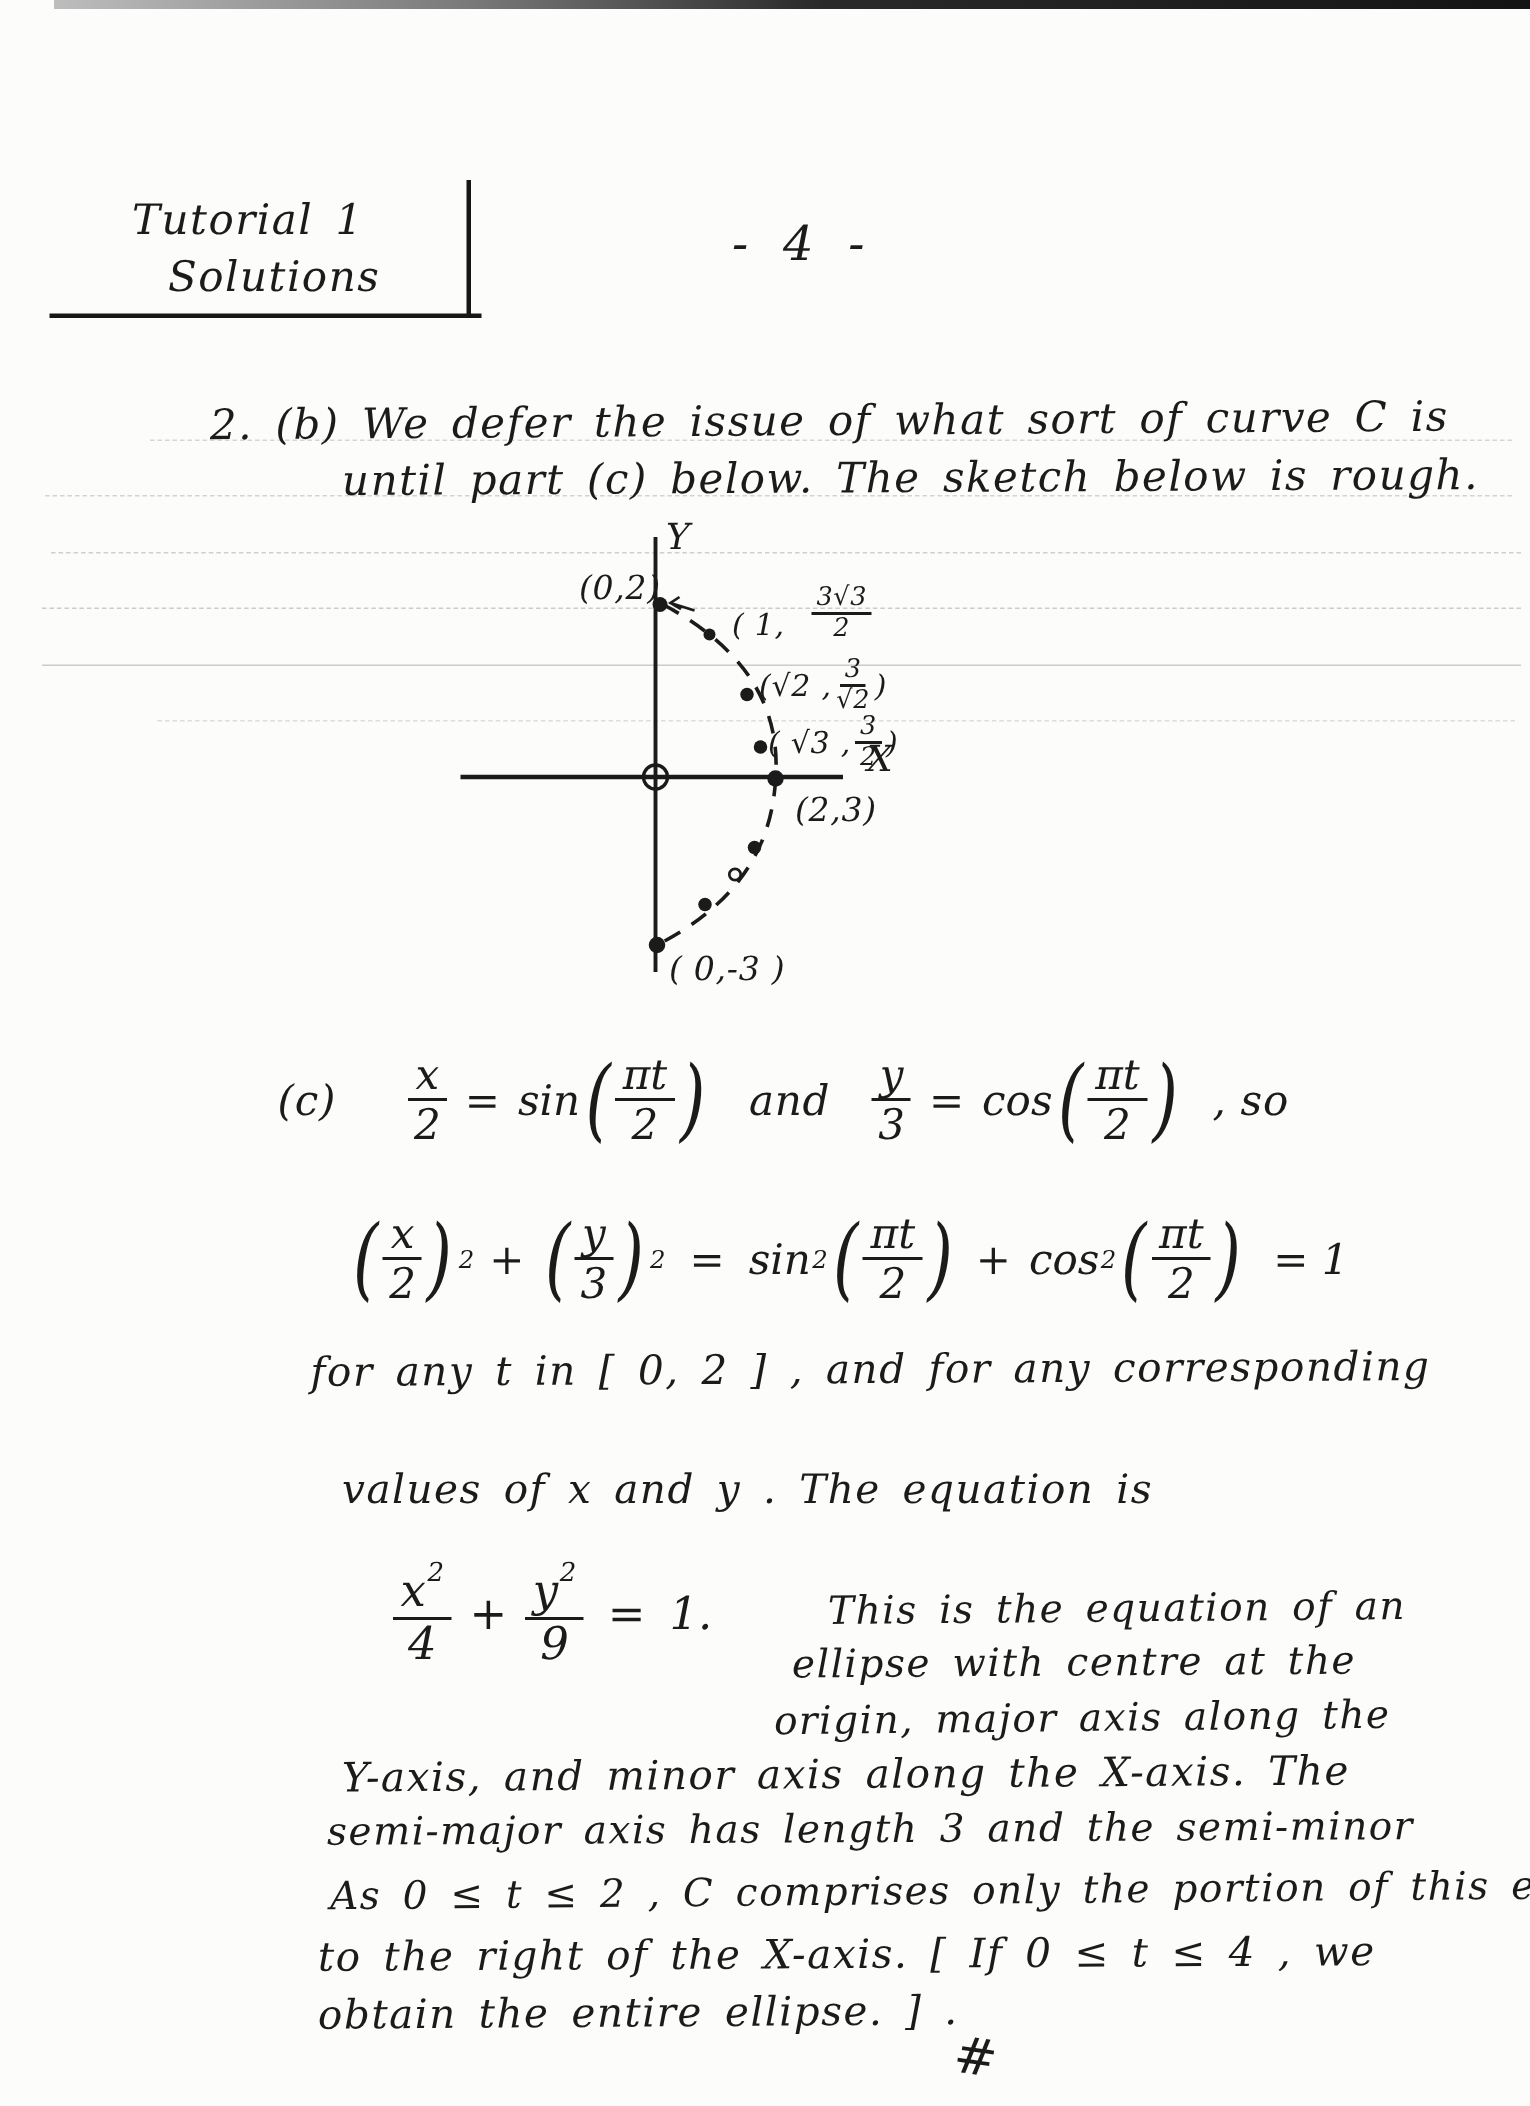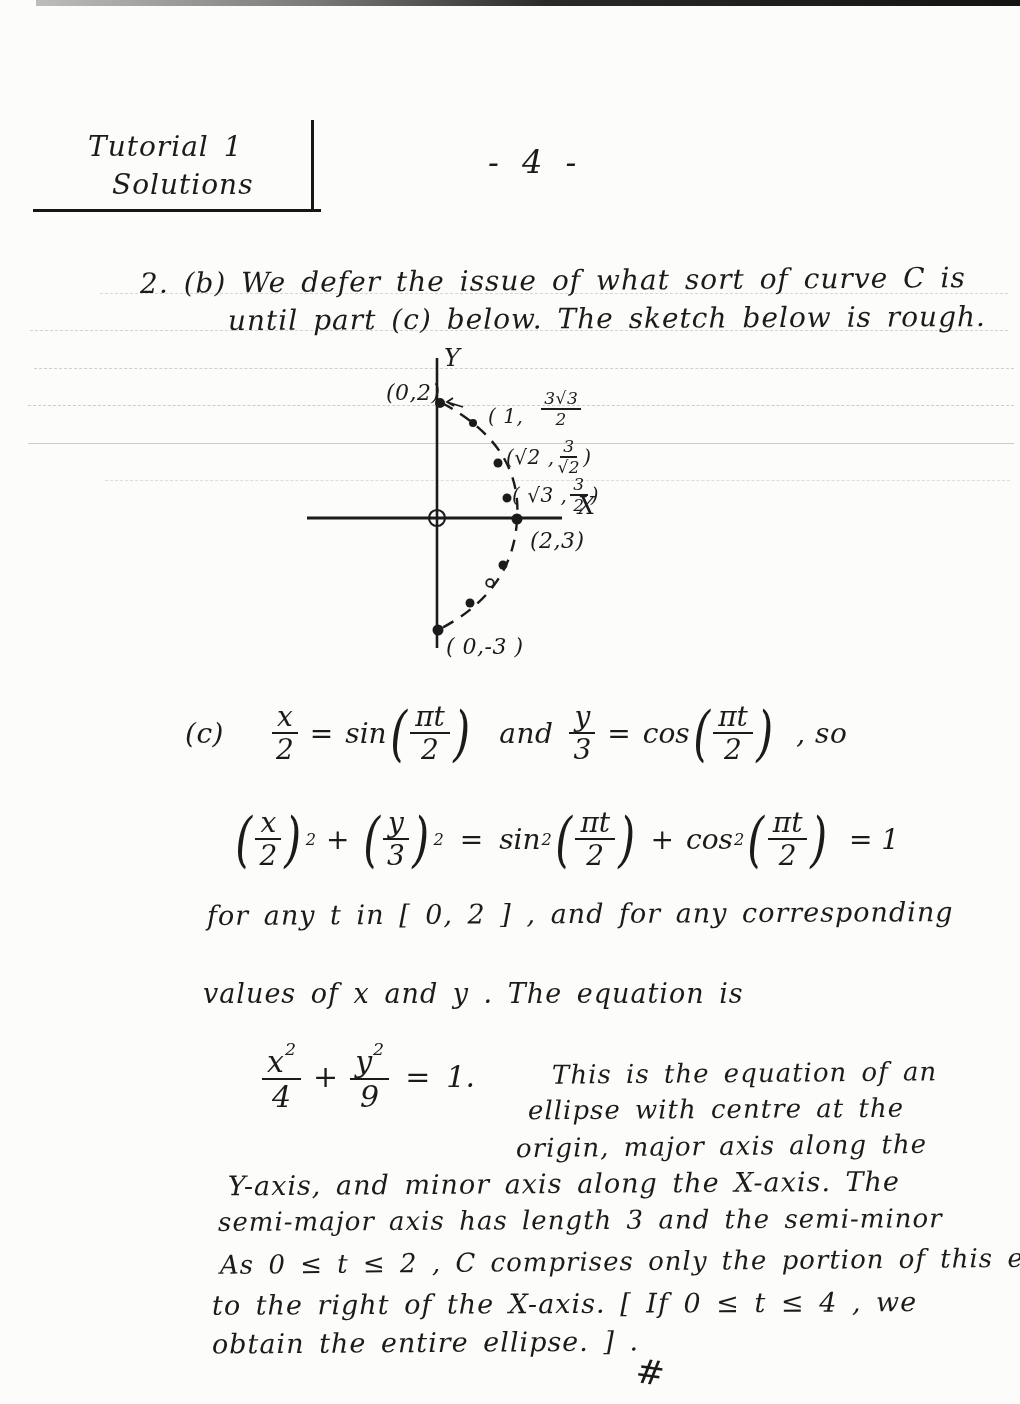--- a/index.html
+++ b/index.html
@@ -121,21 +121,21 @@
     <span class="den">2</span>
   </span>
   <span style="margin:0 12px;">=</span>
   <span class="fn">sin</span>
   <span class="bp">(</span>
   <span class="frac">
     <span class="num">πt</span>
     <span class="den">2</span>
   </span>
   <span class="bp">)</span>
-  <span class="hw-sm" style="margin:0 16px 0 26px;">and</span>
+  <span class="hw-sm" style="margin:0 28px 0 26px;">and</span>
   <span class="frac">
     <span class="num">y</span>
     <span class="den">3</span>
   </span>
   <span style="margin:0 12px;">=</span>
   <span class="fn">cos</span>
   <span class="bp">(</span>
   <span class="frac">
     <span class="num">πt</span>
     <span class="den">2</span>
@@ -175,21 +175,21 @@
   <span class="bp">(</span>
   <span class="frac">
     <span class="num">πt</span>
     <span class="den">2</span>
   </span>
   <span class="bp">)</span>
   <span style="margin-left:18px;">=  1</span>
 </div>
 
 <div class="abs hw" style="left:207px;top:898px;font-size:27px;transform:rotate(-0.3deg);">for any   t  in  [ 0, 2 ] ,  and for any corresponding</div>
-<div class="abs hw" style="left:203px;top:978px;font-size:27px;">values of  x  and  y .      The equation is</div>
+<div class="abs hw" style="left:228px;top:978px;font-size:27px;">values of  x  and  y .      The equation is</div>
 
 <div class="abs mrow" style="left:262px;top:1040px;font-size:30px;">
   <span class="frac">
     <span class="num"><span>x</span><sup class="sq">2</sup></span>
     <span class="den">4</span>
   </span>
   <span style="margin:0 12px;">+</span>
   <span class="frac">
     <span class="num"><span>y</span><sup class="sq">2</sup></span>
     <span class="den">9</span>

